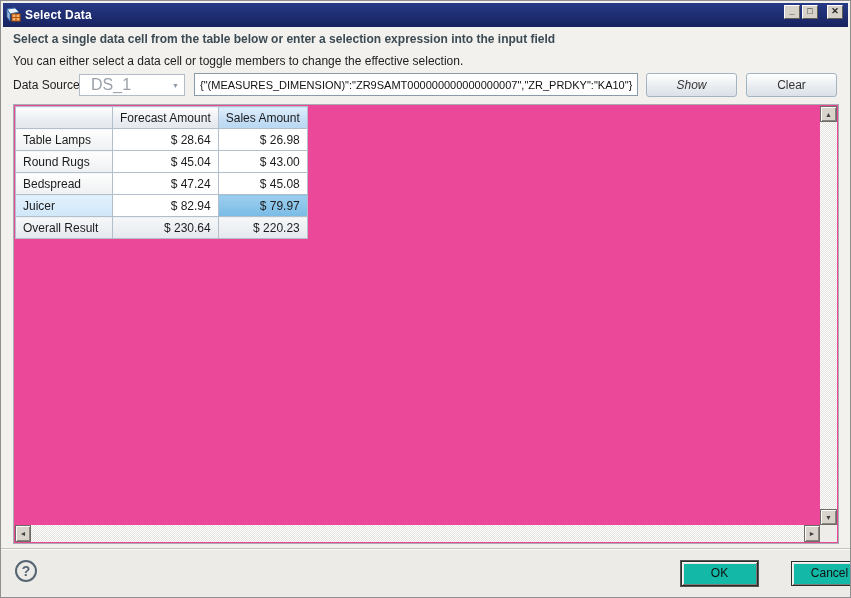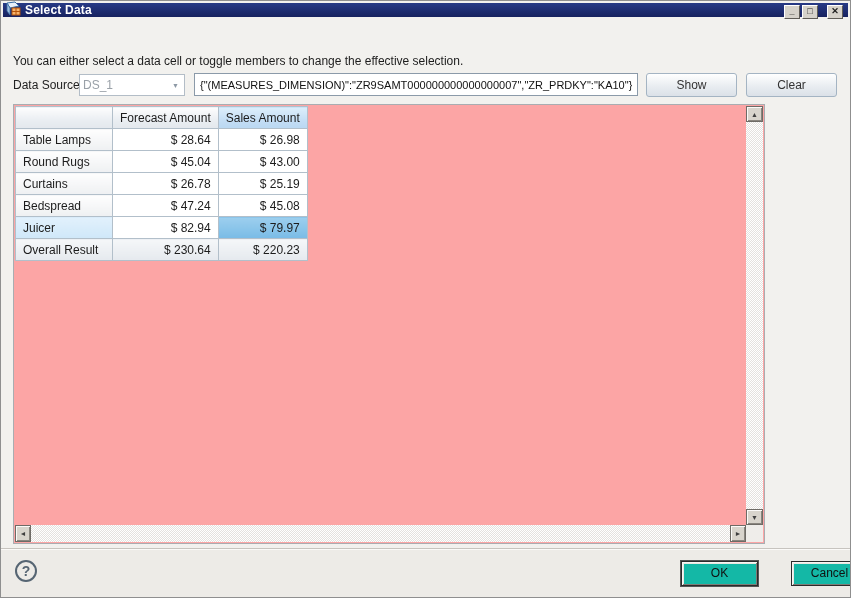--- a/index.html
+++ b/index.html
@@ -3,62 +3,62 @@
 <meta charset="utf-8">
 <style>
   * { margin:0; padding:0; box-sizing:border-box; }
   html,body { background:#c9c9c9; font-family:"Liberation Sans", sans-serif; }
   #window {
     position:relative; width:851px; height:598px;
     background:#f2f1ee; border:1px solid #8f8f8f; overflow:hidden;
   }
   
   .titlebar {
-    position:absolute; left:2px; top:2px; right:2px; height:14px;
+    position:absolute; left:2px; top:2px; right:2px; height:24px;
     background:linear-gradient(#273a86, #17225f);
-    display:flex; align-items:flex-end; color:#fff;
+    display:flex; align-items:center; color:#fff;
   }
   .app-icon { width:16px; height:16px; margin:0 3px 0 3px; display:inline-block; }
   .title-text { font-size:12px; font-weight:bold; letter-spacing:0.2px; }
   .win-btns { position:absolute; right:5px; top:2px; display:flex; }
   .win-btn {
     width:16px; height:14px; background:#d6d2ca; color:#1d1d1d;
     border:1px solid; border-color:#ffffff #5f5c56 #5f5c56 #ffffff;
     font-size:9px; line-height:11px; text-align:center; font-weight:bold;
     margin-left:2px; cursor:default; font-family:"Liberation Sans",sans-serif;
   }
   .win-btn.close { margin-left:9px; }
   
   .heading { position:absolute; left:12px; top:31px; font-size:12px; font-weight:bold; color:#3c4a53; }
   .subheading { position:absolute; left:12px; top:53px; font-size:12px; color:#1d1d1d; }
   
   .ds-label { position:absolute; left:12px; top:77px; font-size:12px; color:#222; }
   .dropdown {
     position:absolute; left:78px; top:73px; width:106px; height:22px;
     background:#fff; border:1px solid #b3bdc7; display:flex; align-items:center;
   }
-  .dropdown .val { flex:1; font-size:12px; color:#9aa1a8; padding-left:3px; }
+  .dropdown .val { flex:1; font-size:16px; color:#9aa1a8; padding-left:11px; }
   .dropdown .arrow { font-size:7px; color:#8d99a5; padding-right:5px; }
   .expr-input {
     position:absolute; left:193px; top:72px; width:444px; height:23px;
     border:1px solid #8b9aa9; background:#fff; font-size:11px; color:#111;
     padding:0 5px; font-family:"Liberation Sans",sans-serif;
   }
   .soft-btn {
     position:absolute; top:72px; width:91px; height:24px;
     background:linear-gradient(#ffffff, #e9edf1 55%, #dbe1e8);
     border:1px solid #a4b4c3; border-radius:3px;
     font-size:12px; color:#333; text-align:center; line-height:22px; cursor:default;
   }
-  .btn-show { left:645px; }
+  .btn-show { left:645px;font-style:italic; }
   .btn-clear { left:745px; }
   
   .content {
-    position:absolute; left:12px; top:103px; width:752px; height:440px;
-    background:#fca5a5; border:1px solid #a9adb1;
+    position:absolute; left:12px; top:103px; width:826px; height:440px;
+    background:#ec4899; border:1px solid #a9adb1;
   }
   
   table.grid { position:absolute; left:1px; top:1px; border-collapse:collapse; font-size:12px; color:#1c1c1c; }
   table.grid th, table.grid td { border:1px solid #b2bfca; height:22px; padding:0 7px; white-space:nowrap; }
   table.grid th { font-weight:normal; }
   .col-label { width:97px; text-align:left; }
   .col-num { text-align:right; }
   .hdr { background:linear-gradient(#fdfdfe, #eaeef2 60%, #e3e8ed); text-align:center; }
   .hdr.selcol { background:linear-gradient(#ddeefb, #c1dcf4 70%, #bad8f2);margin-left:38px; }
   .rowlabel { background:linear-gradient(#fefefe, #eef0f2); }
@@ -127,20 +127,21 @@
       </svg>
     </span>
     <span class="title-text">Select Data</span>
     <span class="win-btns">
       <span class="win-btn">_</span>
       <span class="win-btn">□</span>
       <span class="win-btn close">✕</span>
     </span>
   </div>
 
+  <div class="heading">Select a single data cell from the table below or enter a selection expression into the input field</div>
   <div class="subheading">You can either select a data cell or toggle members to change the effective selection.</div>
 
   <div class="ds-label">Data Source:</div>
   <div class="dropdown">
     <span class="val">DS_1</span>
     <span class="arrow">▼</span>
   </div>
   <input class="expr-input" type="text" value="{&quot;(MEASURES_DIMENSION)&quot;:&quot;ZR9SAMT000000000000000007&quot;,&quot;ZR_PRDKY&quot;:&quot;KA10&quot;}" style="">
   <div class="soft-btn btn-show">Show</div>
   <div class="soft-btn btn-clear">Clear</div>
@@ -157,25 +158,20 @@
       <tbody>
         <tr>
           <td class="rowlabel col-label">Table Lamps</td>
           <td class="num col-num">$ 28.64</td>
           <td class="num col-num">$ 26.98</td>
         </tr>
         <tr>
           <td class="rowlabel col-label">Round Rugs</td>
           <td class="num col-num">$ 45.04</td>
           <td class="num col-num">$ 43.00</td>
-        </tr>
-        <tr>
-          <td class="rowlabel col-label">Curtains</td>
-          <td class="num col-num">$ 26.78</td>
-          <td class="num col-num">$ 25.19</td>
         </tr>
         <tr>
           <td class="rowlabel col-label">Bedspread</td>
           <td class="num col-num">$ 47.24</td>
           <td class="num col-num">$ 45.08</td>
         </tr>
         <tr>
           <td class="rowlabel sel col-label">Juicer</td>
           <td class="num col-num">$ 82.94</td>
           <td class="num selcell col-num">$ 79.97</td>

